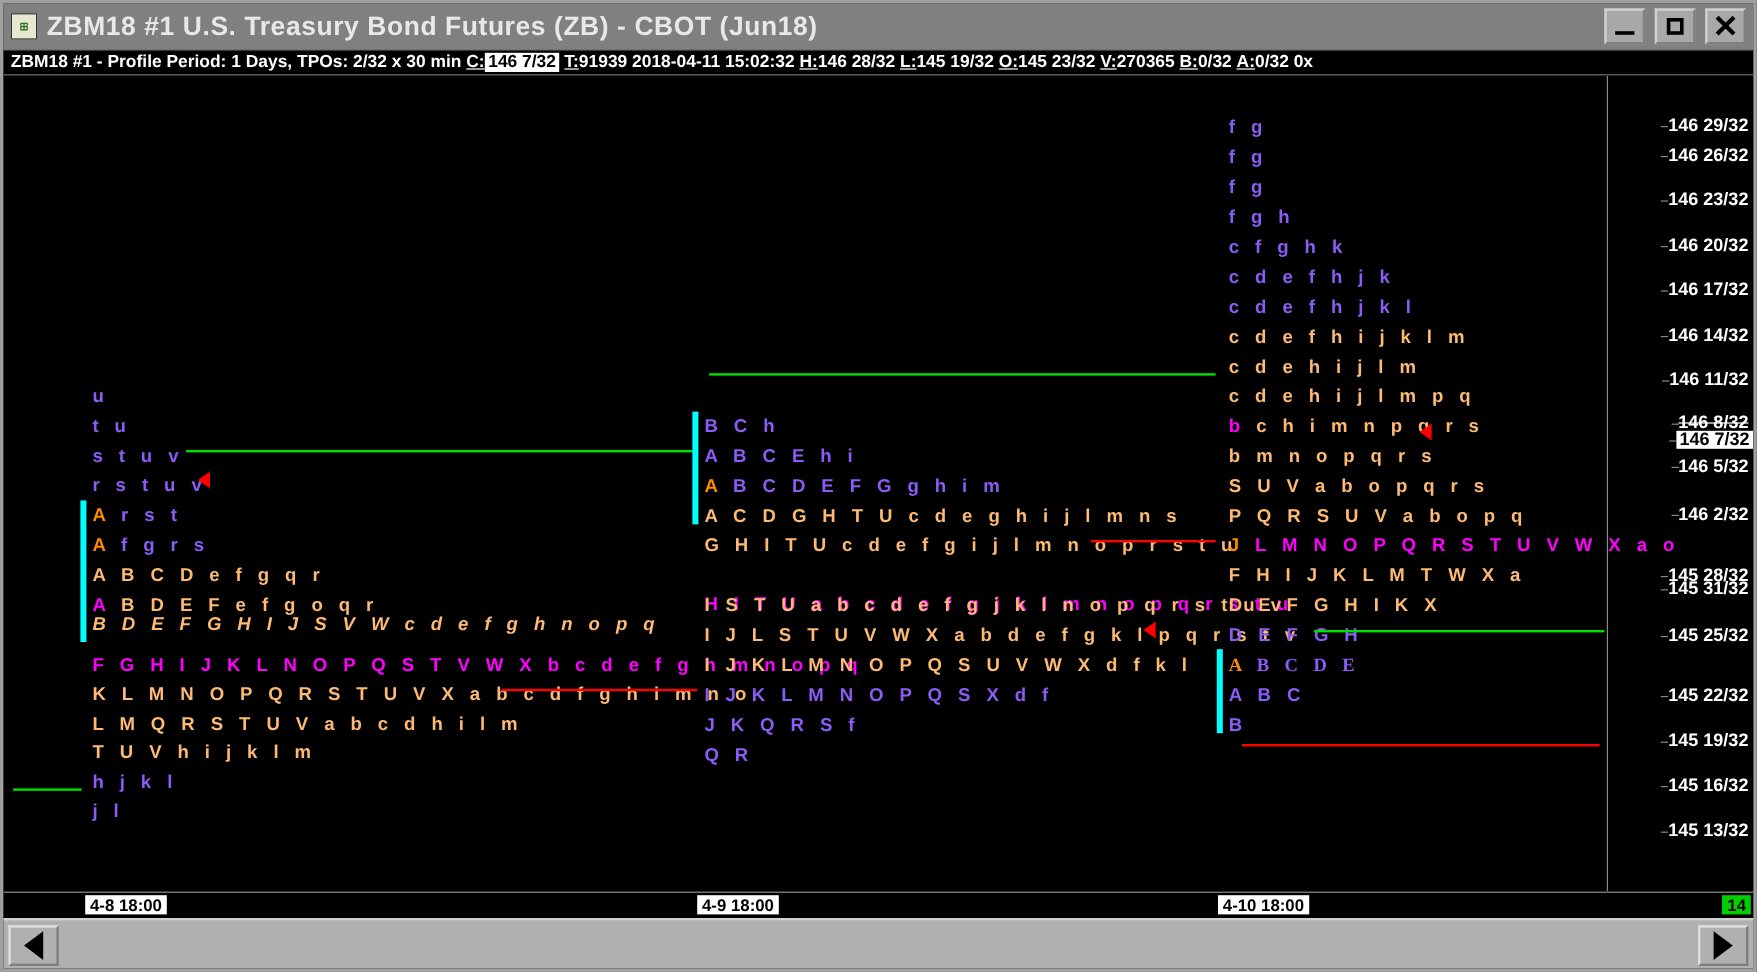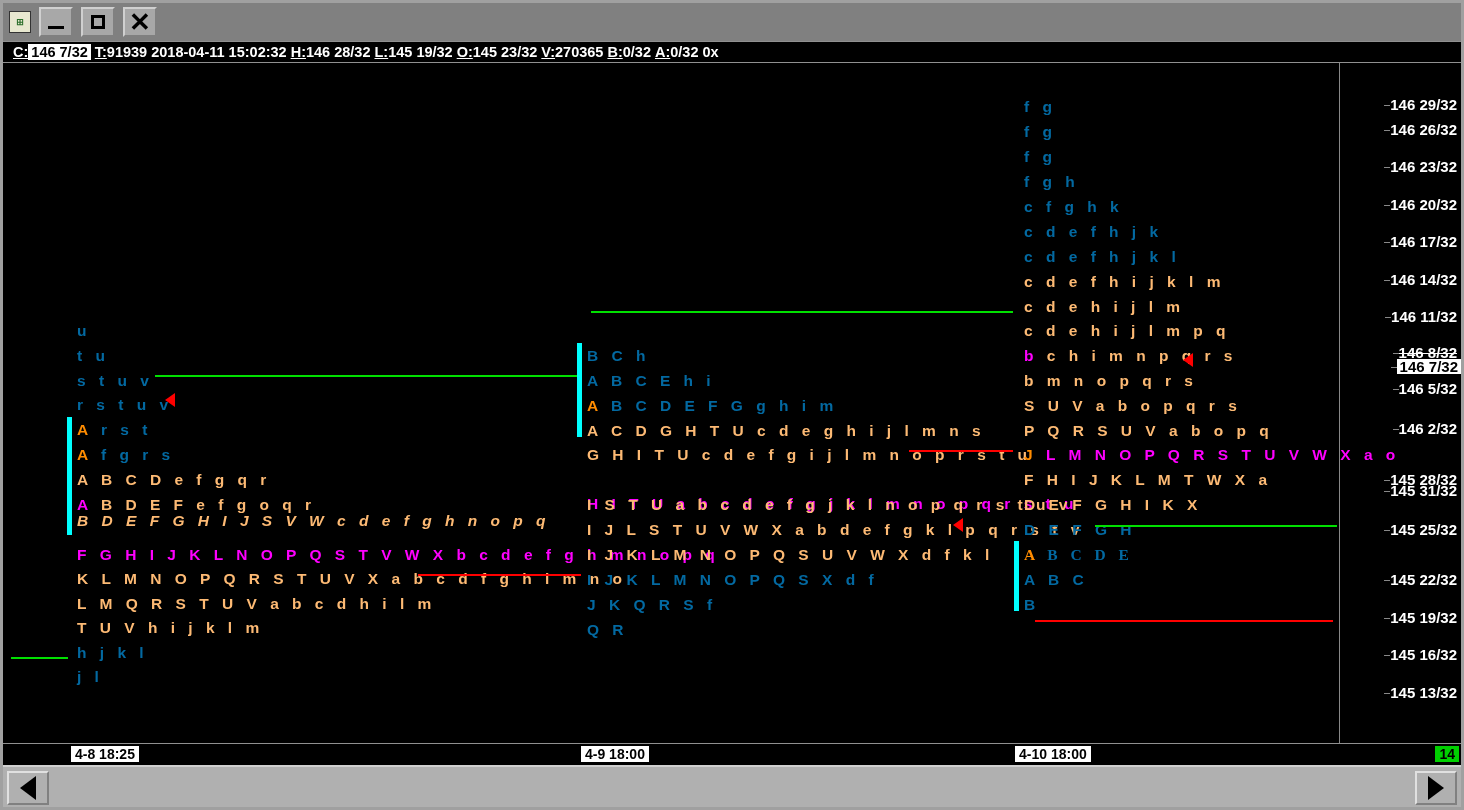--- a/index.html
+++ b/index.html
@@ -95,21 +95,21 @@
     position: absolute;
     left: 0;
     font-family: Verdana, sans-serif;
     font-size: 15.5px;
     font-weight: bold;
     letter-spacing: 4.5px;
     white-space: nowrap;
     line-height: 1;
   }
   .tpo-row span { display: inline; }
-  .c-green { color: #0369a1; }
+  .c-green { color: #8b5cf6; }
   .c-orange{ color: #FF8C00; }
   .c-white { color: #fdba74; }
   .c-magenta{ color: #FF00FF; }
 
   .v-cyan-bar {
     position: absolute;
     width: 5px;
     background: #00FFFF;
   }
   .h-line {
@@ -174,32 +174,34 @@
     border-left: 16px solid #000;
   }
 </style>
 </head>
 <body>
 
 <div class="window">
 
   <div class="titlebar">
     <div class="app-icon">⊞</div>
+    <div class="title-text">ZBM18  #1  U.S. Treasury Bond Futures (ZB) - CBOT (Jun18)</div>
     <div class="win-btn">
         <span style="border-bottom:3px solid #000;width:16px;height:0;margin-top:10px;"></span>
       </div>
     <div class="win-btn">
         <span style="border:3px solid #000;width:14px;height:14px;display:block;"></span>
       </div>
     <div class="win-btn">
         <span class="win-x">✕</span>
       </div>
   </div>
 
   <div class="meta-bar">
+    <span>ZBM18  #1 - Profile Period: 1 Days, TPOs: 2/32 x 30 min </span>
     <span class="ul"> C:</span>
       <span class="hl"> 146 7/32 </span>
     <span class="ul">T:</span>
       <span> 91939 2018-04-11 15:02:32</span>
     <span class="ul"> H:</span>
       <span> 146 28/32</span>
     <span class="ul"> L:</span>
       <span> 145 19/32</span>
     <span class="ul"> O:</span>
       <span> 145 23/32</span>
@@ -296,21 +298,21 @@
         <div class="tpo-row" style="top: 509px;"><span class="c-green">A B C</span></div>
         <div class="tpo-row" style="top: 534px;"><span class="c-green">B</span></div>
       </div>
       <div class="h-line h-green" style="left: 1092px; width: 242px; top: 462px;"></div>
       <div class="h-line h-red" style="left: 1032px; width: 298px; top: 557px;"></div>
       <div class="close-arrow" style="left: 1180px; top: 290px;"></div>
     </div>
 
   <div class="time-axis" id="taxis">
     <div class="badge14">14</div>
-  <div class="time-lbl" style="left: 68px;">4-8  18:25</div>
+  <div class="time-lbl" style="left: 68px;">4-8  18:00</div>
       <div class="time-lbl" style="left: 578px;">4-9  18:00</div>
       <div class="time-lbl" style="left: 1012px;">4-10  18:00</div>
     </div>
 
   <div class="scroll-bar">
     <div class="scroll-btn">
         <div class="arrow-left"></div>
       </div>
     <div class="scroll-btn">
         <div class="arrow-right"></div>

